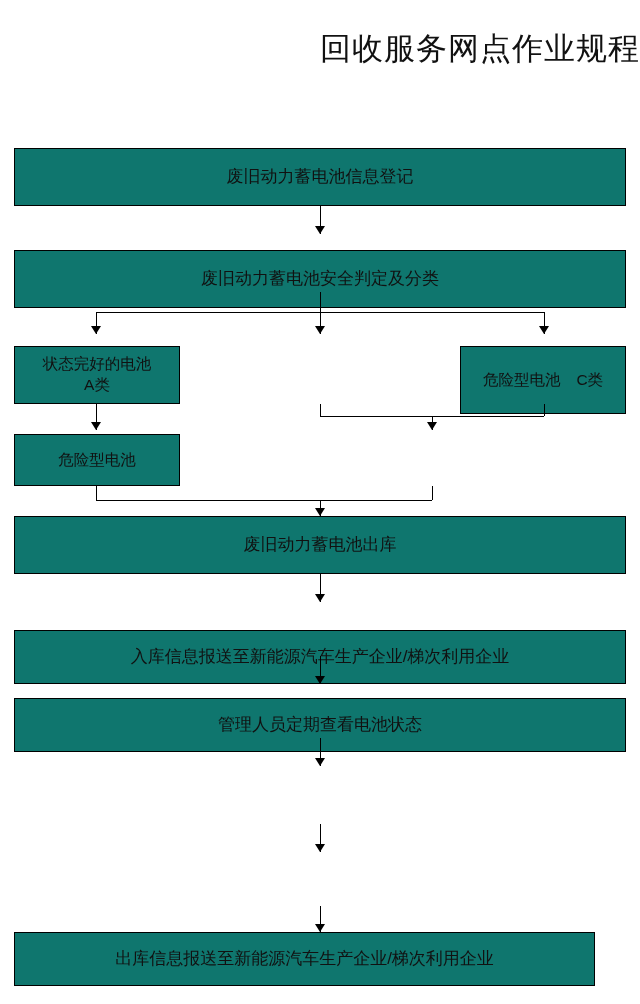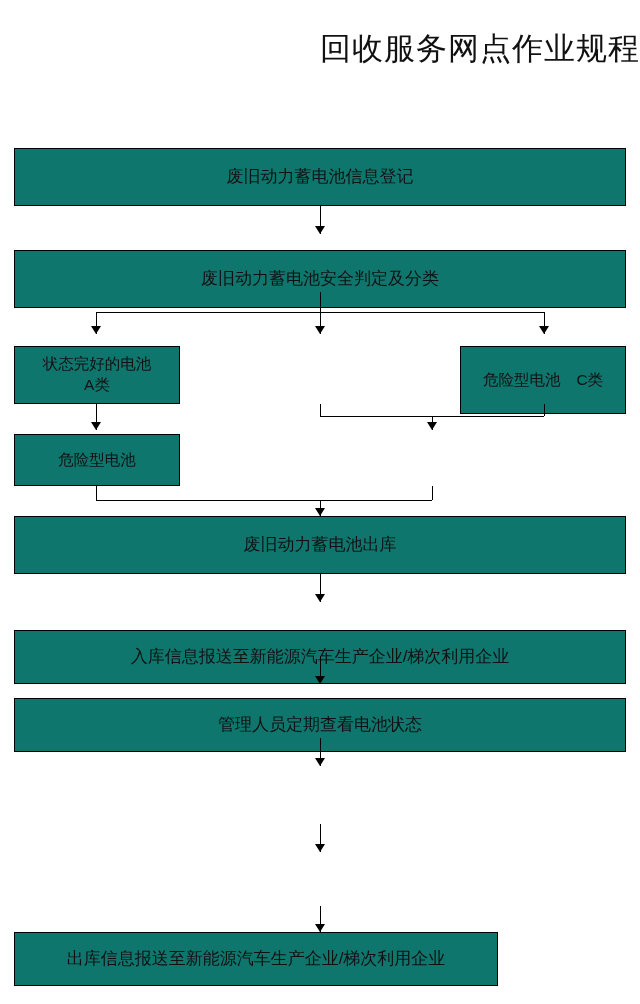--- a/index.html
+++ b/index.html
@@ -154,17 +154,17 @@
   <div class="arrow-down" style="left:315px; top:758px;"></div>
 
 
   <div class="vline" style="left:320px; top:824px; height:28px;"></div>
   <div class="arrow-down" style="left:315px; top:844px;"></div>
 
 
   <div class="vline" style="left:320px; top:906px; height:26px;"></div>
   <div class="arrow-down" style="left:315px; top:924px;"></div>
 
-  <div class="node" style="left:14px; top:932px; width:484px; height:54px;">
+  <div class="node" style="left:14px; top:932px; width:581px; height:54px;">
     <span>出库信息报送至新能源汽车生产企业/梯次利用企业</span>
   </div>
 
 </div>
 
 </body></html>

